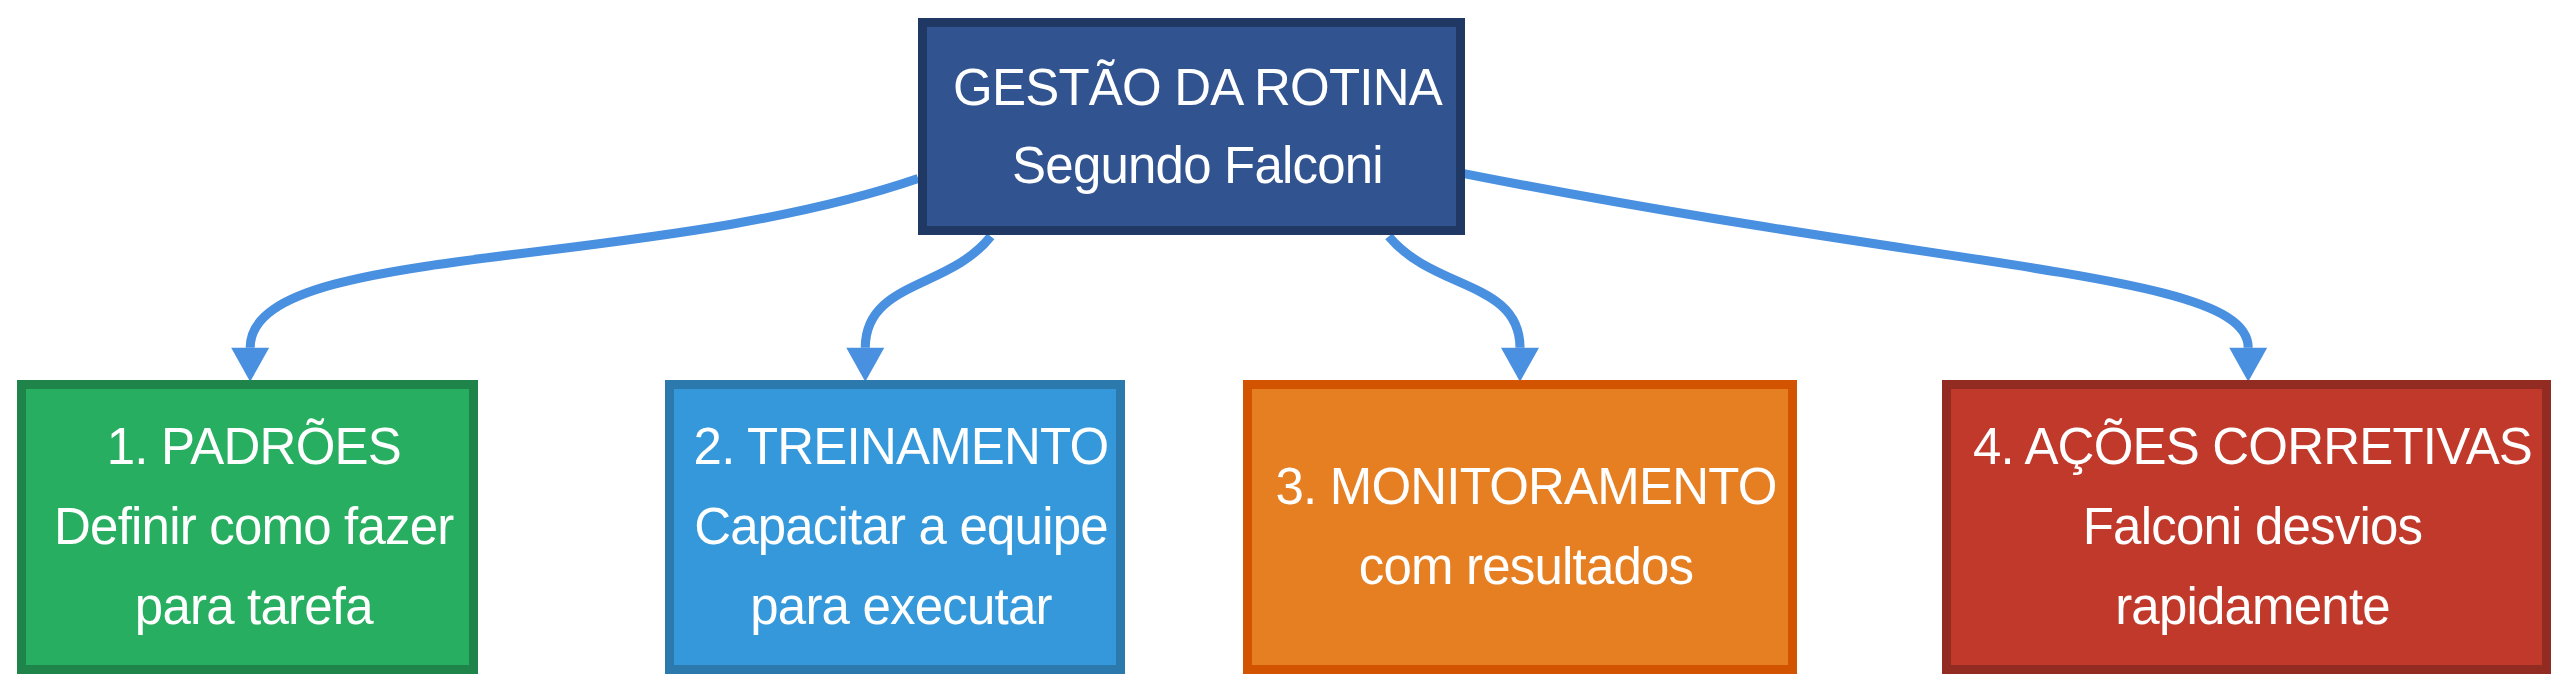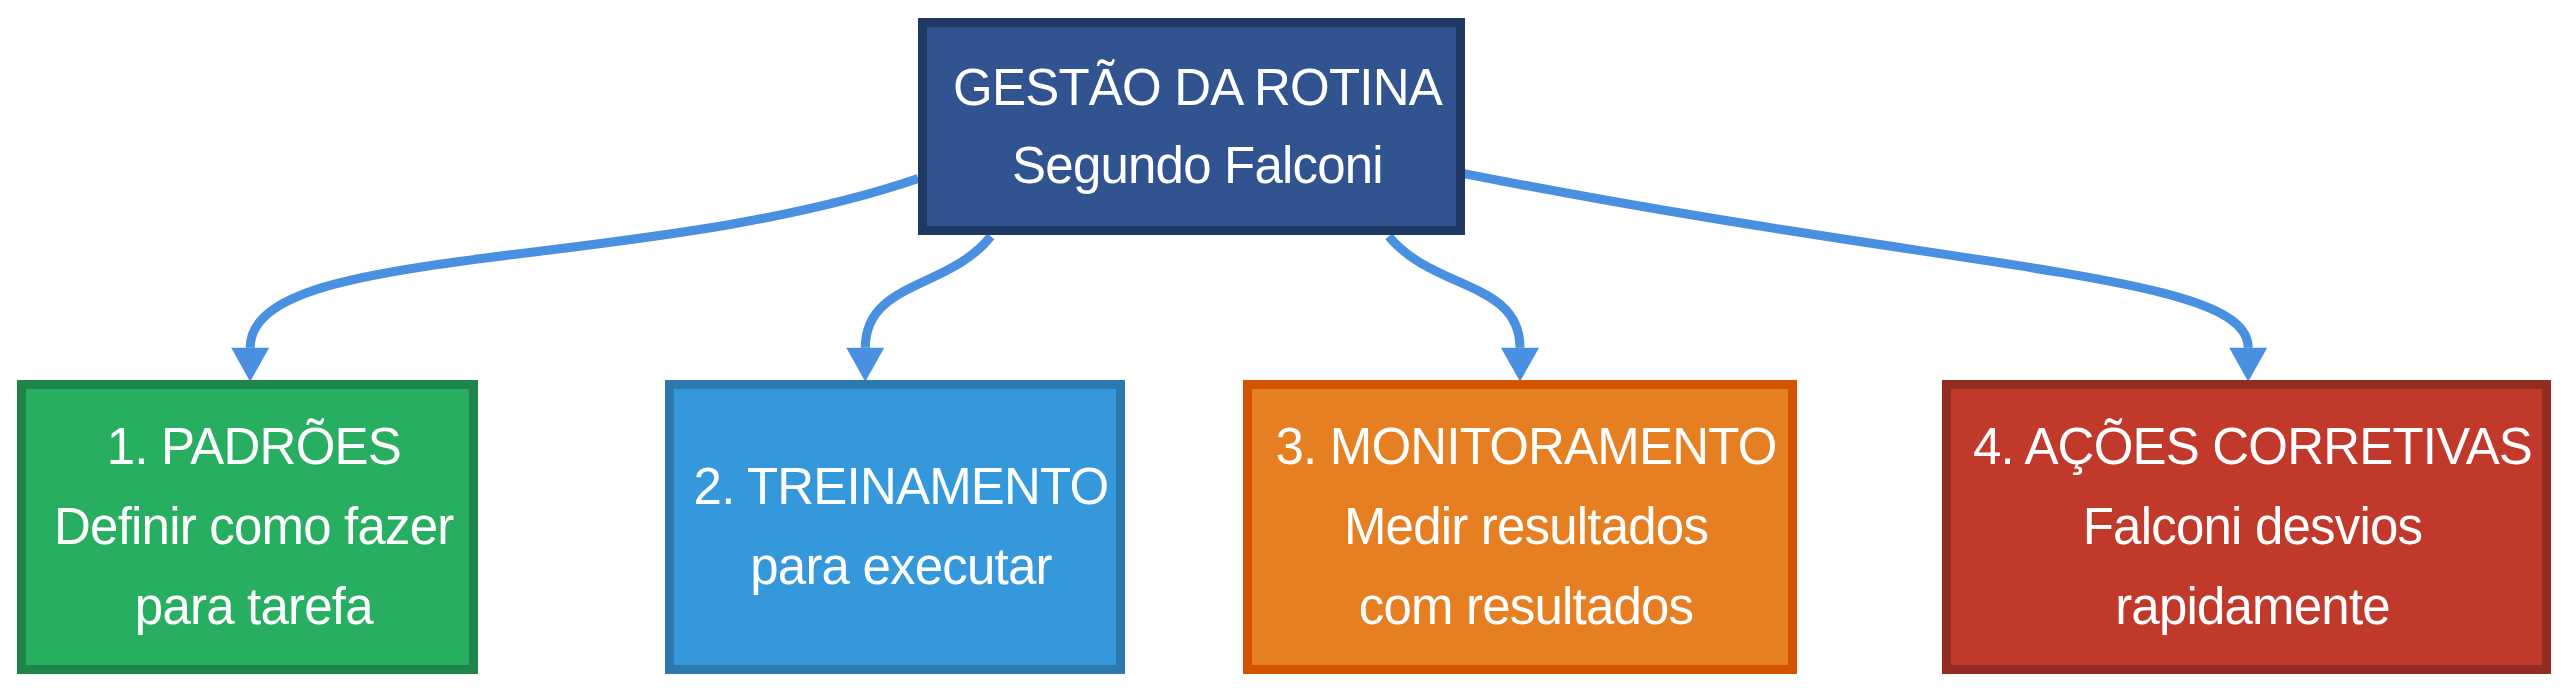--- a/index.html
+++ b/index.html
@@ -94,26 +94,26 @@
   </div>
 
   <div class="node" id="node-1" style="background-color: rgb(39, 174, 96); border-color: rgb(30, 132, 73); align-items: center;">
     <div class="line">1. PADRÕES</div>
     <div class="line">Definir como fazer</div>
     <div class="line">para tarefa</div>
   </div>
 
   <div class="node" id="node-2" style="background-color: rgb(52, 152, 219); border-color: rgb(43, 121, 173); margin-left: 35px;">
     <div class="line">2. TREINAMENTO</div>
+    <div class="line">Capacitar a equipe</div>
     <div class="line">para executar</div>
   </div>
 
   <div class="node" id="node-3" style="background-color: rgb(230, 126, 34); border-color: rgb(211, 84, 0);">
     <div class="line">3. MONITORAMENTO</div>
-    <div class="line">Medir resultados</div>
     <div class="line">com resultados</div>
   </div>
 
   <div class="node" id="node-4" style="background-color: rgb(192, 57, 43); border-color: rgb(146, 43, 33);">
     <div class="line">4. AÇÕES CORRETIVAS</div>
     <div class="line">Falconi desvios</div>
     <div class="line">rapidamente</div>
   </div>
 
 </div>

